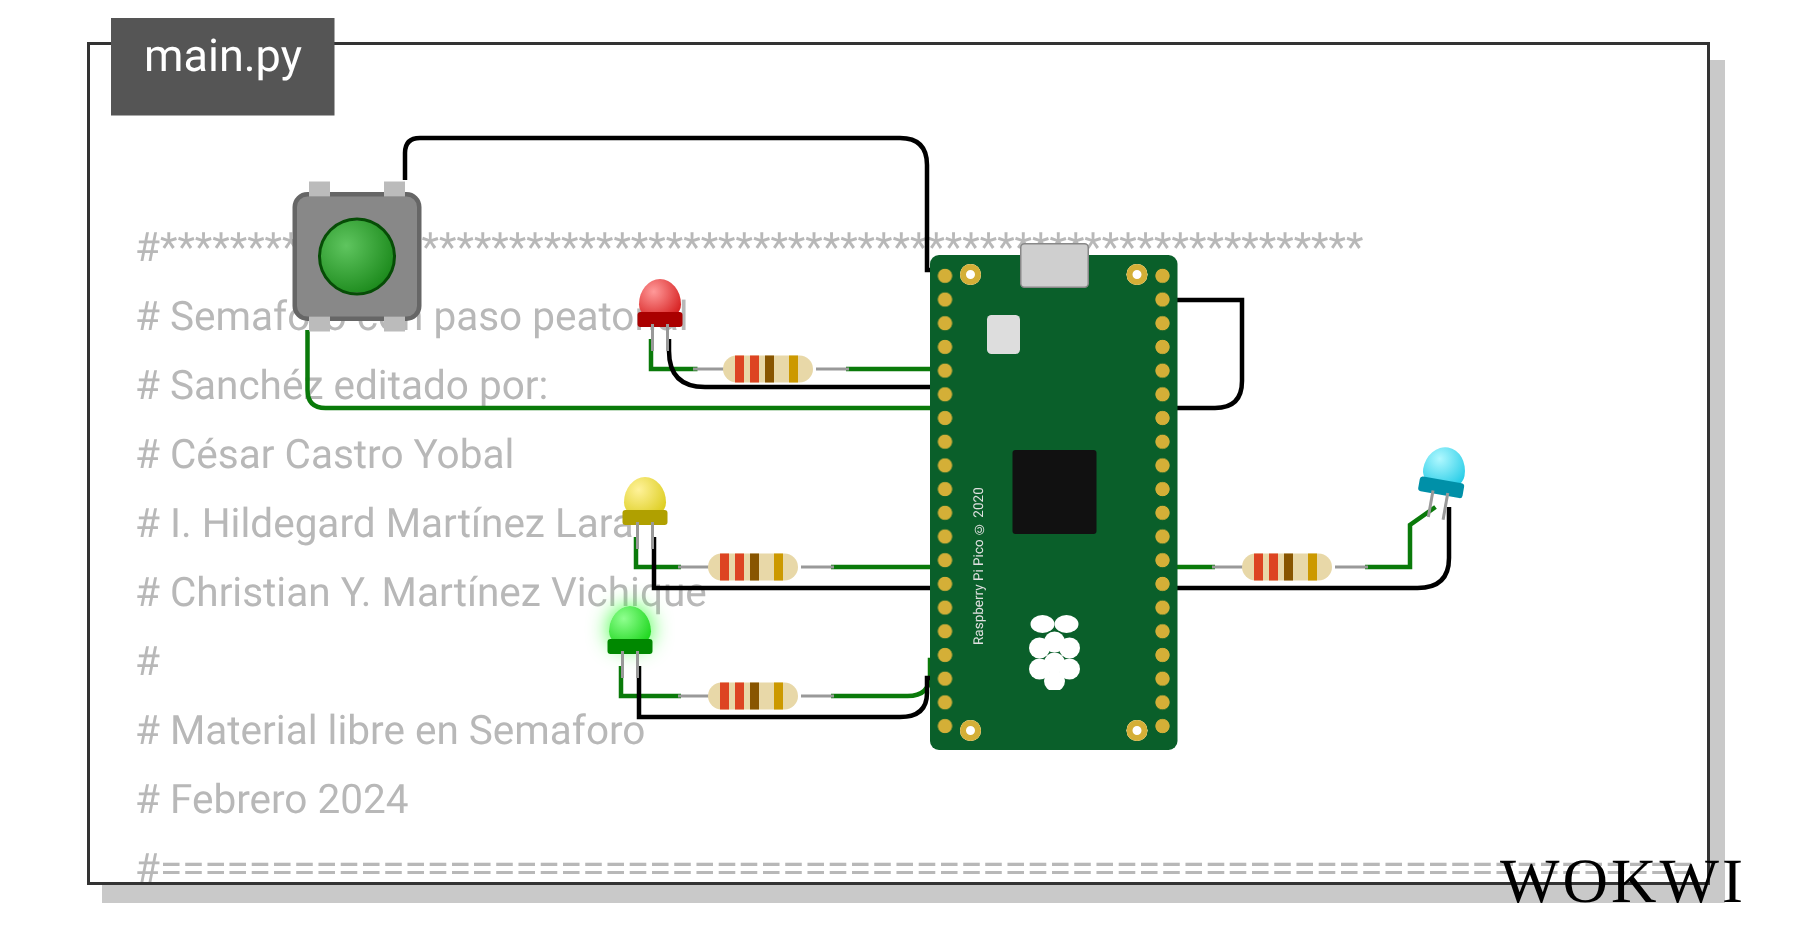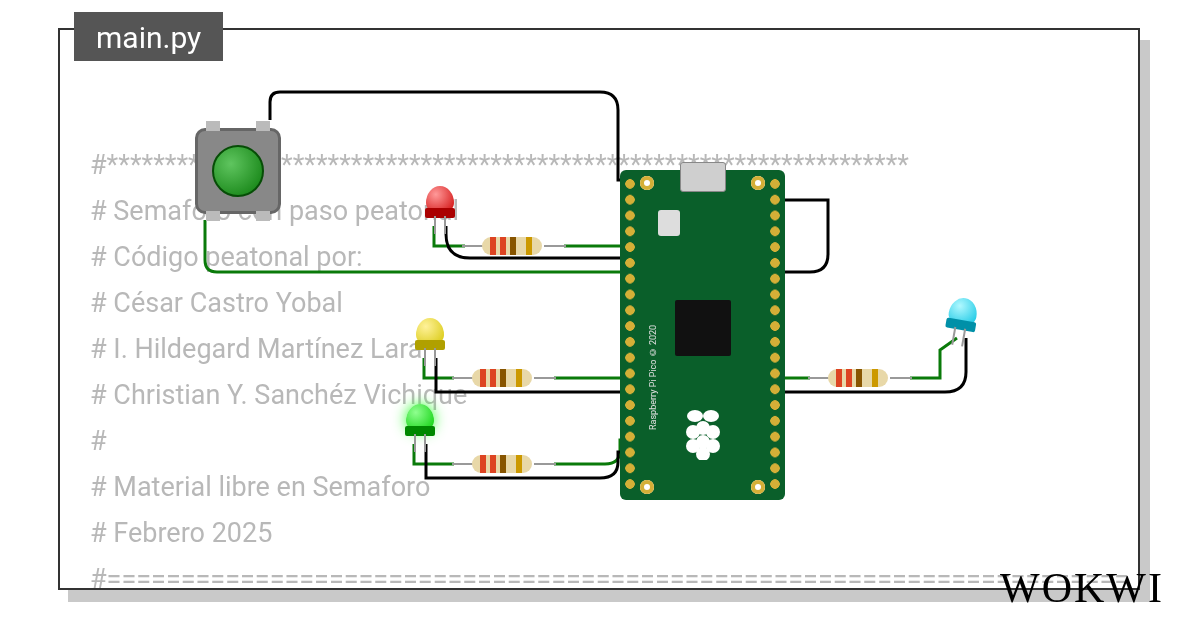--- a/index.html
+++ b/index.html
@@ -23,21 +23,21 @@
     left: 58px; top: 28px;
     width: 1082px; height: 562px;
     background: #fff;
     border: 2px solid #333;
   }
   .tab {
     position: absolute;
     left: 74px; top: 12px;
     background: #555;
     color: #fff;
-    padding: 8px 22px 6px 22px;
+    padding: 8px 22px 22px 22px;
     font-size: 30px;
     font-weight: 400;
     z-index: 5;
   }
   .code {
     position: absolute;
     left: 90px; top: 96px;
     font-size: 27px;
     line-height: 46px;
     color: #b8b8b8;
@@ -119,27 +119,27 @@
 <div class="card-shadow"></div>
 <div class="card"></div>
 
 <div class="tab">
   <span>main.py</span>
 </div>
 
 <div class="code">
 <span>#*********************************************************************</span>
 <span># Semaforo con paso peatonal</span>
-<span># Código peatonal por:</span>
+<span># Sanchéz editado por:</span>
 <span># César Castro Yobal</span>
 <span># I. Hildegard Martínez Lara</span>
-<span># Christian Y. Sanchéz Vichique</span>
+<span># Christian Y. Martínez Vichique</span>
 <span>#</span>
 <span># Material libre en Semaforo</span>
-<span># Febrero 2025</span>
+<span># Febrero 2024</span>
 <span>#=====================================================================</span>
 </div>
 
 <div class="diagram">
 
   <svg class="wires">
 
     <path d="M 270 120 L 270 102 Q 270 92 280 92 L 600 92 Q 618 92 618 110 L 618 180 L 633 180" stroke="#000" stroke-width="3" fill="none"></path>
     <path d="M 205 220 L 205 260 Q 205 272 217 272 L 633 272" stroke="#0a7a0a" stroke-width="3" fill="none"></path>
 

